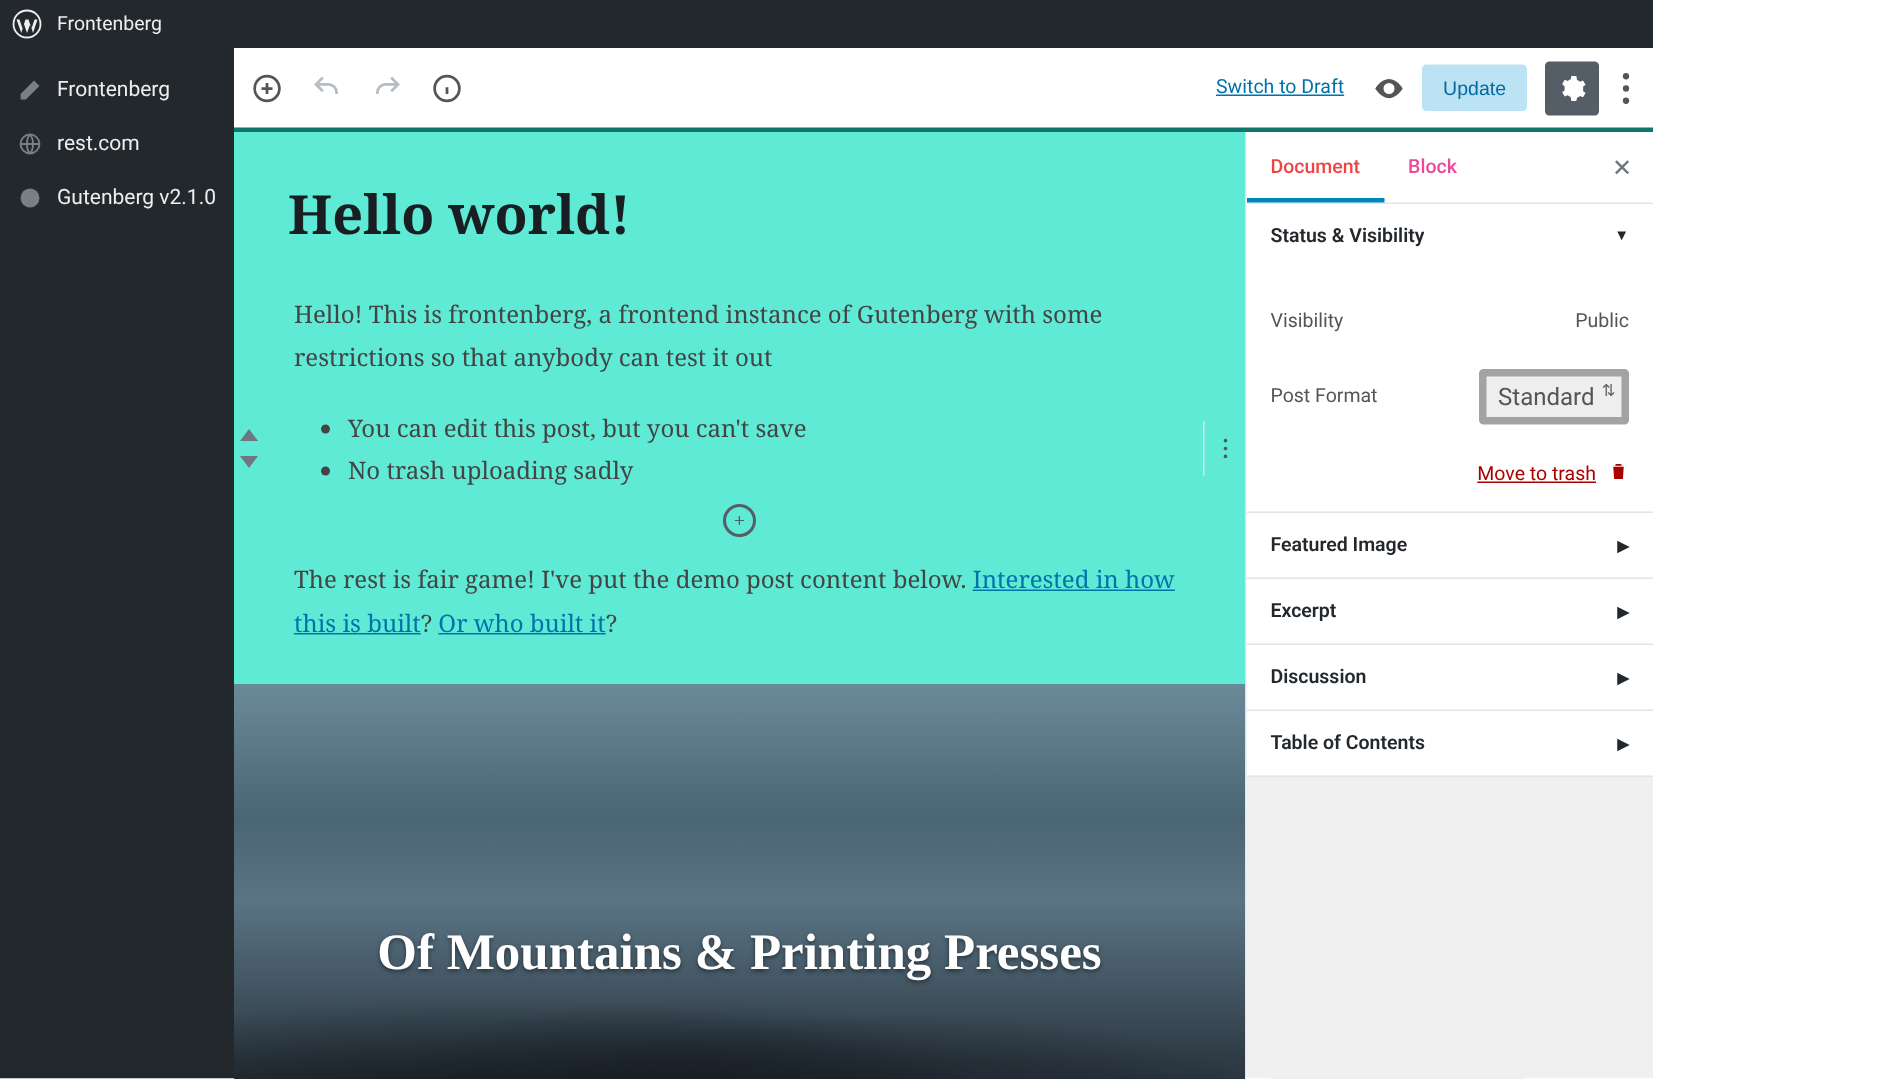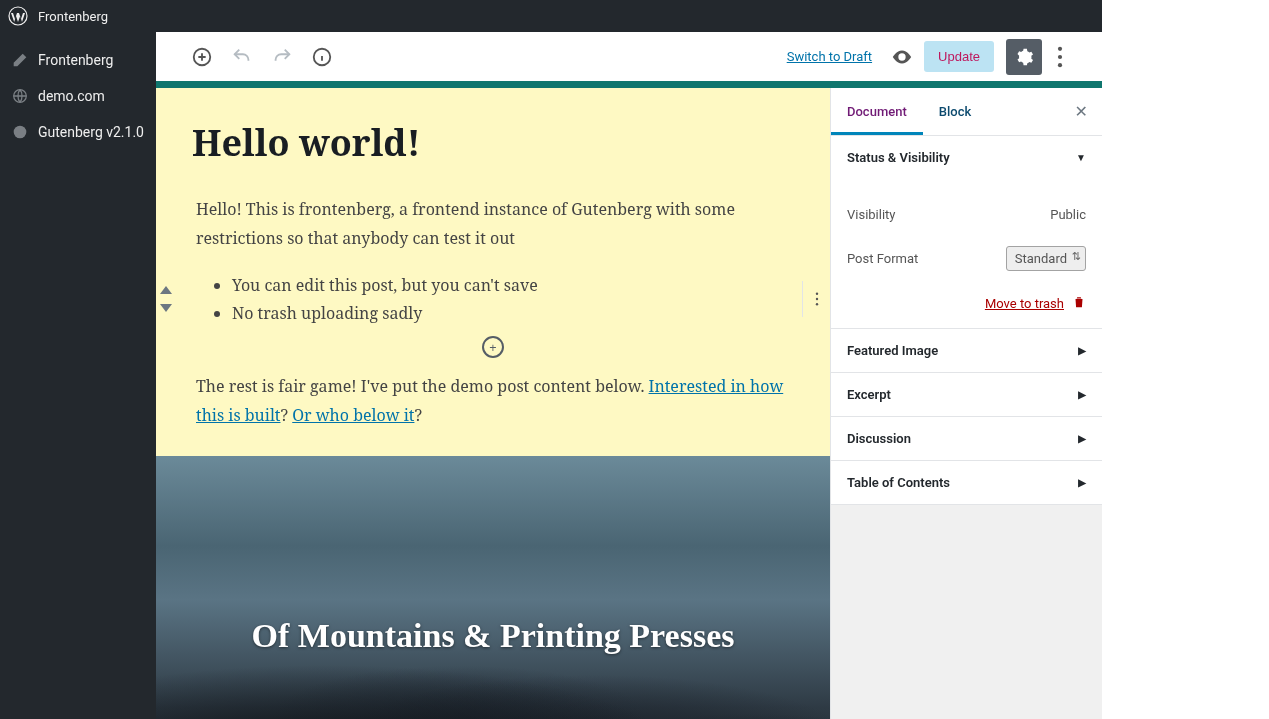--- a/index.html
+++ b/index.html
@@ -6,32 +6,32 @@
 body { font-family: -apple-system, BlinkMacSystemFont, "Segoe UI", Roboto, sans-serif; font-size: 13px; color: #23282d; overflow: hidden; }
 .app { display: flex; flex-direction: column; height: 719px; width: 1102px; }
 .adminbar { height: 32px; background: #23282d; color: #eee; display: flex; align-items: center; padding: 0 8px; font-size: 13px; }
 .adminbar .wp-logo { width: 20px; height: 20px; margin-right: 10px; display:flex; align-items:center; justify-content:center; }
 .adminbar .site-name { color: #eee; }
 .main { display: flex; flex: 1; min-height: 0; }
 .admin-sidebar { width: 156px; background: #23282d; color: #eee; padding-top: 10px; }
 .admin-sidebar .item { display: flex; align-items: center; padding: 8px 10px; color: #eee; cursor: pointer; font-size: 14px; gap: 8px; }
 .admin-sidebar .icon { width: 20px; height: 20px; display:flex; align-items:center; justify-content:center; opacity: 0.7; }
 .editor-wrap { flex: 1; display: flex; flex-direction: column; background: #fff; min-width: 0; position: relative; }
-.editor-toolbar { height: 56px; border-bottom: 7px solid #0f766e; display: flex; align-items: center; justify-content: space-between; padding: 0 28px; background: #fff; }
+.editor-toolbar { height: 56px; border-bottom: 3px solid #0f766e; display: flex; align-items: center; justify-content: space-between; padding: 0 4px; background: #fff; }
 .tb-left, .tb-right { display: flex; align-items: center; gap: 4px; }
 .tb-btn { width: 36px; height: 36px; display: flex; align-items: center; justify-content: center; border: none; background: transparent; cursor: pointer; border-radius: 4px; color: #555; }
 .tb-btn.disabled { color: #b5bcc2; cursor: default; }
 .tb-btn svg { width: 22px; height: 22px; }
 .switch-draft { color: #0073aa; text-decoration: underline; font-size: 13px; margin-right: 8px; cursor: pointer; }
-.update-btn { background: #bce3f3; color: #be185d; border: none; padding: 8px 14px; border-radius: 3px; font-size: 13px; cursor: default; }
+.update-btn { background: #bce3f3; color: #0369a1; border: none; padding: 8px 14px; border-radius: 3px; font-size: 13px; cursor: default; }
 .settings-btn { width: 36px; height: 36px; background: #555d66; color: #fff; border: none; border-radius: 3px; display:flex; align-items:center; justify-content:center; cursor:pointer; margin-left: 8px; }
 .settings-btn svg { width: 20px; height: 20px; }
 .more-btn { width: 28px; height: 36px; display:flex; align-items:center; justify-content:center; background:transparent; border:none; cursor:pointer; color:#555; }
 .editor-body { flex: 1; display: flex; min-height: 0; }
-.canvas { flex: 1; overflow-y: auto; background: #fef9c3; }
+.canvas { flex: 1; overflow-y: auto; background: #5eead4; }
 .doc { max-width: 740px; margin: 0 auto; padding: 30px 36px 60px; font-family: Georgia, "Noto Serif", serif; color: #191e23; }
 .doc h1 { font-size: 36px; font-weight: 700; margin-bottom: 28px; color: #191e23; }
 .doc p { font-size: 16px; line-height: 1.8; margin: 14px 4px; color: #444; }
 .doc a { color: #0073aa; text-decoration: underline; }
 .block-focused { position: relative; padding: 4px 0; }
 .block-handle-left { position: absolute; left: -36px; top: 50%; transform: translateY(-50%); display:flex; flex-direction:column; gap:4px; }
 .block-handle-left .chev { width:20px; height:14px; display:flex; align-items:center; justify-content:center; color:#6c7781; cursor:pointer; }
 .block-handle-right { position: absolute; right: -36px; top: 50%; transform: translateY(-50%); }
 .block-more { width: 28px; height: 36px; border-left: 1px solid #e2e4e7; display:flex; align-items:center; justify-content:center; cursor:pointer; color:#555; }
 .block-focused ul { list-style: disc; padding-left: 40px; font-size: 16px; line-height: 1.8; color: #444; }
@@ -40,28 +40,28 @@
 .cover { position: relative; width: 100%; height: 360px; background: linear-gradient(180deg, #6b8a99 0%, #4a6573 25%, #5a7484 40%, #2e3a44 70%, #161b20 100%); overflow:hidden; display:flex; align-items:center; justify-content:center; margin-top: 26px; margin-left: -36px; margin-right: -36px; width: calc(100% + 72px); }
 .cover::before { content:""; position:absolute; inset:0; background:
   radial-gradient(ellipse 90% 45% at 25% 85%, #0d1014 0%, transparent 60%),
   radial-gradient(ellipse 70% 35% at 65% 80%, #1a2028 0%, transparent 55%),
   radial-gradient(ellipse 60% 30% at 88% 88%, #10141a 0%, transparent 55%),
   radial-gradient(ellipse 50% 25% at 45% 72%, #242e38 0%, transparent 55%);
   }
 .cover h2 { position: relative; z-index:2; color:#fff; font-family: Georgia, serif; font-size: 34px; font-weight: 700; text-shadow: 0 1px 3px rgba(0,0,0,.5); }
 .settings-panel { width: 272px; border-left: 1px solid #e2e4e7; background: #fff; display:flex; flex-direction:column; overflow-y:auto; }
 .panel-tabs { display:flex; align-items:center; border-bottom:1px solid #e2e4e7; height: 48px; position:relative; }
-.panel-tabs .tab { padding: 0 16px; height:100%; display:flex; align-items:center; cursor:pointer; color:#0c4a6e; font-weight:500; }
-.panel-tabs .tab.active { color:#701a75; box-shadow: inset 0 -3px 0 #0085ba; }
+.panel-tabs .tab { padding: 0 16px; height:100%; display:flex; align-items:center; cursor:pointer; color:#ec4899; font-weight:500; }
+.panel-tabs .tab.active { color:#ef4444; box-shadow: inset 0 -3px 0 #0085ba; }
 .panel-tabs .close { margin-left:auto; padding:0 14px; color:#6c7781; cursor:pointer; font-size:16px; }
 .panel-section { border-bottom:1px solid #e2e4e7; }
 .panel-section .sec-header { display:flex; align-items:center; justify-content:space-between; padding: 14px 16px; font-weight:600; cursor:pointer; font-size: 13px; }
 .panel-section .sec-body { padding: 4px 16px 16px; font-size: 13px; color:#555; }
 .sec-row { display:flex; align-items:center; justify-content:space-between; margin: 24px 0; text-align: center; }
-.sec-select { background:#eee; border:1px solid #a3a3a3; border-radius:3px; padding: 4px 18px 4px 8px; font-size:13px; cursor:pointer; position:relative; }
+.sec-select { background:#eee; border:5px solid #a3a3a3; border-radius:3px; padding: 4px 18px 4px 8px; font-size:16px; cursor:pointer; position:relative; }
 .sec-select::after { content:"⇅"; position:absolute; right:4px; top:3px; font-size:11px; color:#666; }
 .trash-row { display:flex; align-items:center; justify-content:flex-end; gap:8px; margin-top:16px; }
 .trash-row a { color:#a00; text-decoration:underline; font-size:13px; }
 .trash-row .trash-ico { color:#a00; }
 .caret { font-size: 10px; }
 .fill-below { background:#f0f0f0; flex:1; }
 </style>
 </head>
 <body>
 
@@ -86,21 +86,21 @@
           </span>
         <span>Frontenberg</span>
       </div>
       <div class="item">
         <span class="icon">
             <svg viewBox="0 0 20 20" width="18" height="18" fill="none" stroke="#a0a5aa" stroke-width="1.4">
               <circle cx="10" cy="10" r="7"></circle>
               <path d="M3 10h14M10 3c3 3 3 11 0 14M10 3c-3 3-3 11 0 14"></path>
             </svg>
           </span>
-        <span>demo.com</span>
+        <span>rest.com</span>
       </div>
       <div class="item">
         <span class="icon">
             <svg viewBox="0 0 20 20" width="18" height="18" fill="#a0a5aa">
               <rect x="3" y="3" width="14" height="14" rx="7"></rect>
             </svg>
           </span>
         <span>Gutenberg v2.1.0</span>
       </div>
     </div>
@@ -189,21 +189,21 @@
                     </svg>
                   </div>
               </div>
             </div>
 
             <div class="add-below">
               <span class="circ">+</span>
             </div>
 
             <p>
-              <span>The rest is fair game! I've put the demo post content below. </span><a href="#">Interested in how this is built</a><span>? </span><a href="#">Or who below it</a><span>?</span>
+              <span>The rest is fair game! I've put the demo post content below. </span><a href="#">Interested in how this is built</a><span>? </span><a href="#">Or who built it</a><span>?</span>
             </p>
 
             <div class="cover">
               <h2>Of Mountains &amp; Printing Presses</h2>
             </div>
           </div>
         </div>
 
         <div class="settings-panel">
           <div class="panel-tabs">

